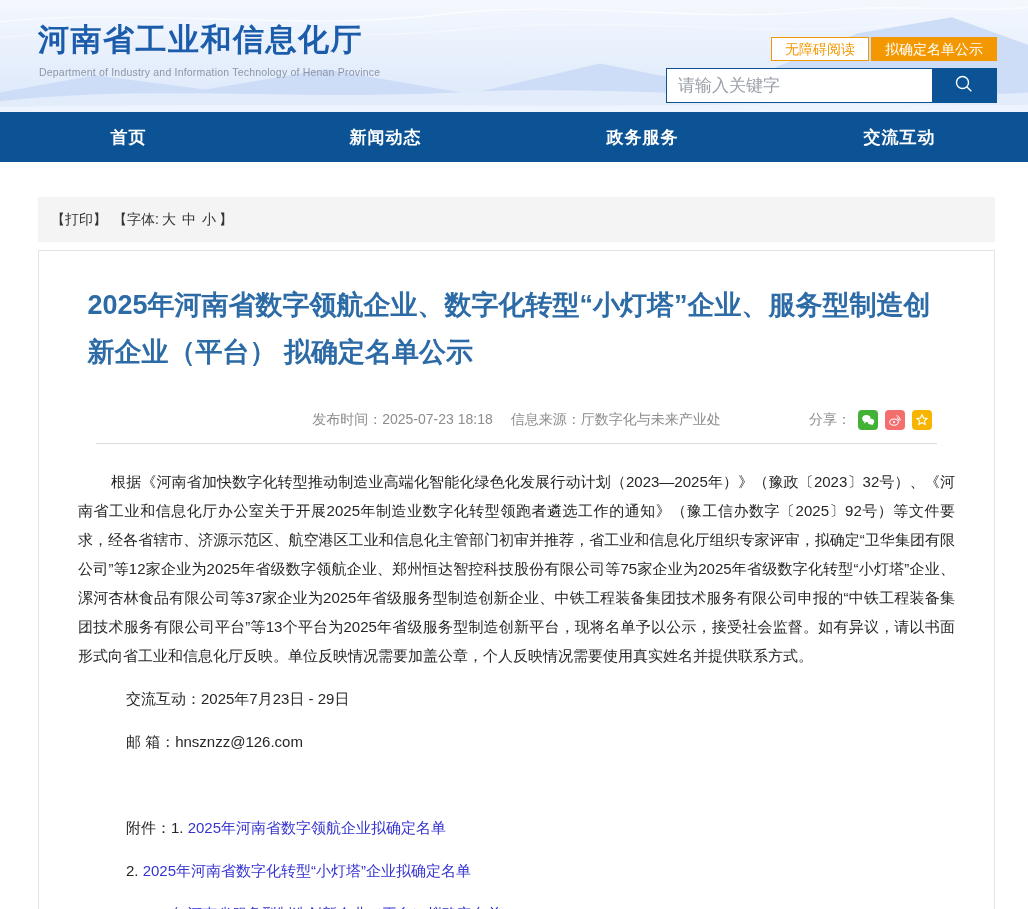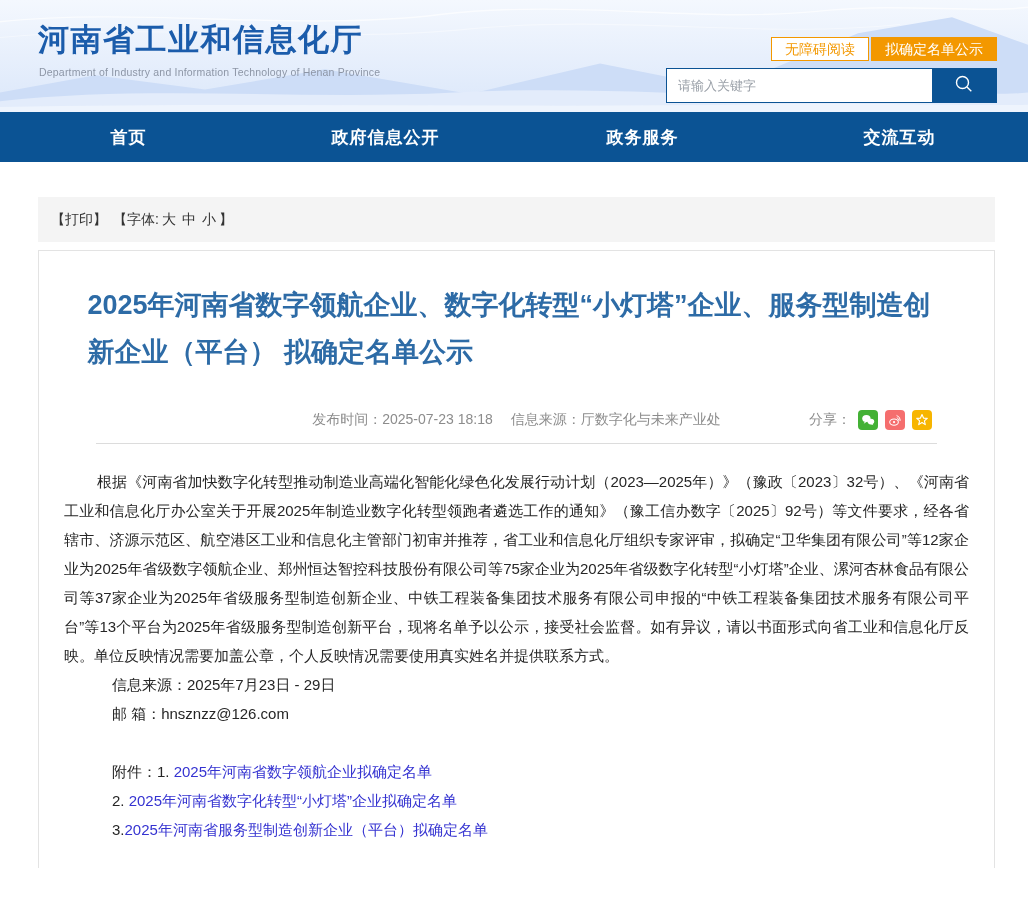--- a/index.html
+++ b/index.html
@@ -16,21 +16,21 @@
   .logo-block { position:absolute; left:38px; top:22px; z-index:2; cursor:pointer; }
   .logo-cn { margin:0; font-size:31px; font-weight:800; letter-spacing:1.5px; color:var(--logo-blue,#1b5cab); line-height:36px; }
   .logo-en { margin:8px 0 0 1px; font-size:10.5px; color:#8d96a6; letter-spacing:.2px; }
 
   .header-right { position:absolute; right:31px; top:37px; z-index:2; width:331px; }
   .quick-buttons { display:flex; justify-content:flex-end; gap:2px; margin-bottom:7px; }
   .btn-accessibility, .btn-elder { font-size:14px; line-height:16px; padding:3px 13px; cursor:pointer; font-family:inherit; }
   .btn-accessibility { background:#fff; color:var(--accent-orange,#f39800); border:1px solid var(--accent-orange,#f39800); }
   .btn-elder { background:var(--accent-orange,#f39800); color:#fff; border:1px solid var(--accent-orange,#f39800); }
   .search-bar { display:flex; height:35px; border:1px solid var(--nav-blue,#0b5394); background:#fff; }
-  .search-input { flex:1; min-width:0; border:none; outline:none; padding:0 11px; font-size:13px; color:#333; font-family:inherit; }
+  .search-input { flex:1; min-width:0; border:none; outline:none; padding:0 11px; font-size:17px; color:#333; font-family:inherit; }
   .search-input::placeholder { color:#9aa0a8; }
   .search-button { width:64px; background:var(--nav-blue,#0b5394); border:none; display:flex; align-items:center; justify-content:center; cursor:pointer; padding:0; }
 
   
   .main-nav { width:1028px; height:50px; background:var(--nav-blue,#0b5394); display:flex; align-items:stretch; }
   .nav-item { flex:1; display:flex; align-items:center; justify-content:center; color:#fff; font-size:17px; font-weight:bold; letter-spacing:1px; cursor:pointer; }
 
   
   .page-inner { width:957px; margin:0 0 0 38px; }
   .breadcrumb-row { margin-top:35px; height:45px; background:#f4f4f4; display:flex; align-items:center; justify-content:space-between; padding:0 13px; font-size:14px; color:#555; }
@@ -50,21 +50,21 @@
   .meta-gap { display:inline-block; width:18px; }
   .meta-share { grid-column:3; justify-self:end; padding-right:62px; display:flex; align-items:center; gap:7px; }
   .share-icon { width:20px; height:20px; border-radius:4px; display:flex; align-items:center; justify-content:center; cursor:pointer; }
   .share-wechat { background:var(--wechat-green,#43b135); }
   .share-weibo  { background:var(--weibo-red,#f56e6e); }
   .share-star   { background:var(--star-yellow,#f7b500); }
 
   .divider { border:none; border-top:1px solid #dcdcdc; margin:13px 57px 0; }
 
   .article-body { margin:23px 25px 0; font-size:15px; line-height:29px; color:#262626; text-align:justify; }
-  .article-body p { margin:0; }
+  .article-body p { margin:14px; }
   .p-indent { text-indent:2.2em; }
   .info-line { padding-left:3.2em; text-align:left; }
   .spacer-line { height:29px; }
   .attach-line { padding-left:3.2em; text-align:left; }
   .attach-link { color:var(--link-blue,#3533d1); cursor:pointer; text-decoration:none; }
 </style>
 </head>
 <body>
 
 <header class="site-header">
@@ -102,21 +102,21 @@
             <line x1="14" y1="14" x2="18.3" y2="18.3" stroke="#fff" stroke-width="1.4"></line>
           </svg>
         </span>
       </button>
     </div>
   </div>
 </header>
 
 <nav class="main-nav">
   <div class="nav-item">首页</div>
-  <div class="nav-item">政府信息公开</div>
+  <div class="nav-item">新闻动态</div>
   <div class="nav-item">政务服务</div>
   <div class="nav-item">交流互动</div>
 </nav>
 
 <div class="page-inner">
 
   <div class="breadcrumb-row">
     <div class="page-tools">
       <span class="tool-print">【打印】</span>
       <span class="font-sizes"><span>【字体:</span><span class="fs">大</span><span class="fs">中</span><span class="fs">小</span><span>】</span></span>
@@ -154,21 +154,21 @@
             <path d="M10 3.2 L11.9 7.6 L16.6 8 L13 11.1 L14.1 15.8 L10 13.2 L5.9 15.8 L7 11.1 L3.4 8 L8.1 7.6 Z" fill="none" stroke="#fff" stroke-width="1.4" stroke-linejoin="round"></path>
           </svg>
         </span>
       </span>
     </div>
 
     <hr class="divider">
 
     <div class="article-body">
       <p class="p-indent">根据《河南省加快数字化转型推动制造业高端化智能化绿色化发展行动计划（2023—2025年）》（豫政〔2023〕32号）、《河南省工业和信息化厅办公室关于开展2025年制造业数字化转型领跑者遴选工作的通知》（豫工信办数字〔2025〕92号）等文件要求，经各省辖市、济源示范区、航空港区工业和信息化主管部门初审并推荐，省工业和信息化厅组织专家评审，拟确定“卫华集团有限公司”等12家企业为2025年省级数字领航企业、郑州恒达智控科技股份有限公司等75家企业为2025年省级数字化转型“小灯塔”企业、漯河杏林食品有限公司等37家企业为2025年省级服务型制造创新企业、中铁工程装备集团技术服务有限公司申报的“中铁工程装备集团技术服务有限公司平台”等13个平台为2025年省级服务型制造创新平台，现将名单予以公示，接受社会监督。如有异议，请以书面形式向省工业和信息化厅反映。单位反映情况需要加盖公章，个人反映情况需要使用真实姓名并提供联系方式。</p>
-      <p class="info-line">信息来源：2025年7月23日 - 29日</p>
+      <p class="info-line">交流互动：2025年7月23日 - 29日</p>
       <p class="info-line">邮 箱：hnsznzz@126.com</p>
       <div class="spacer-line"></div>
       <p class="attach-line">
         <span>附件：</span><span>1. </span><a class="attach-link">2025年河南省数字领航企业拟确定名单</a>
       </p>
       <p class="attach-line">
         <span>2. </span><a class="attach-link">2025年河南省数字化转型“小灯塔”企业拟确定名单</a>
       </p>
       <p class="attach-line">
         <span>3.</span><a class="attach-link">2025年河南省服务型制造创新企业（平台）拟确定名单</a>

